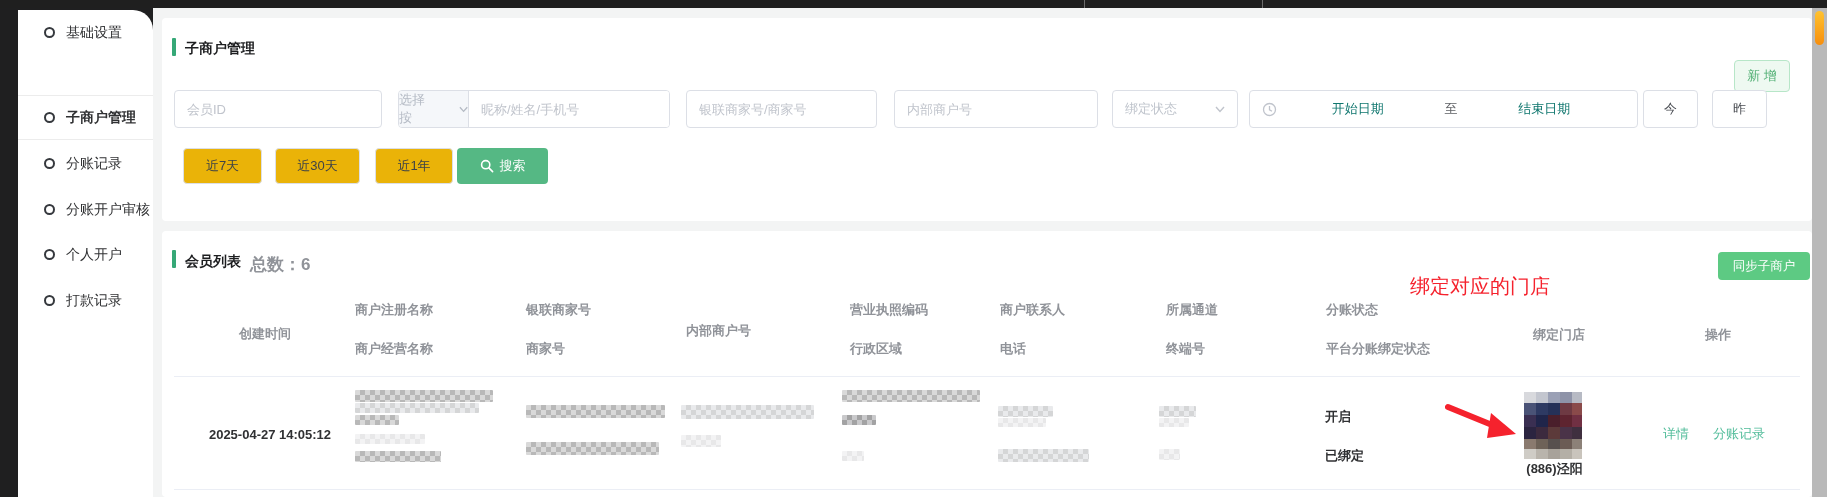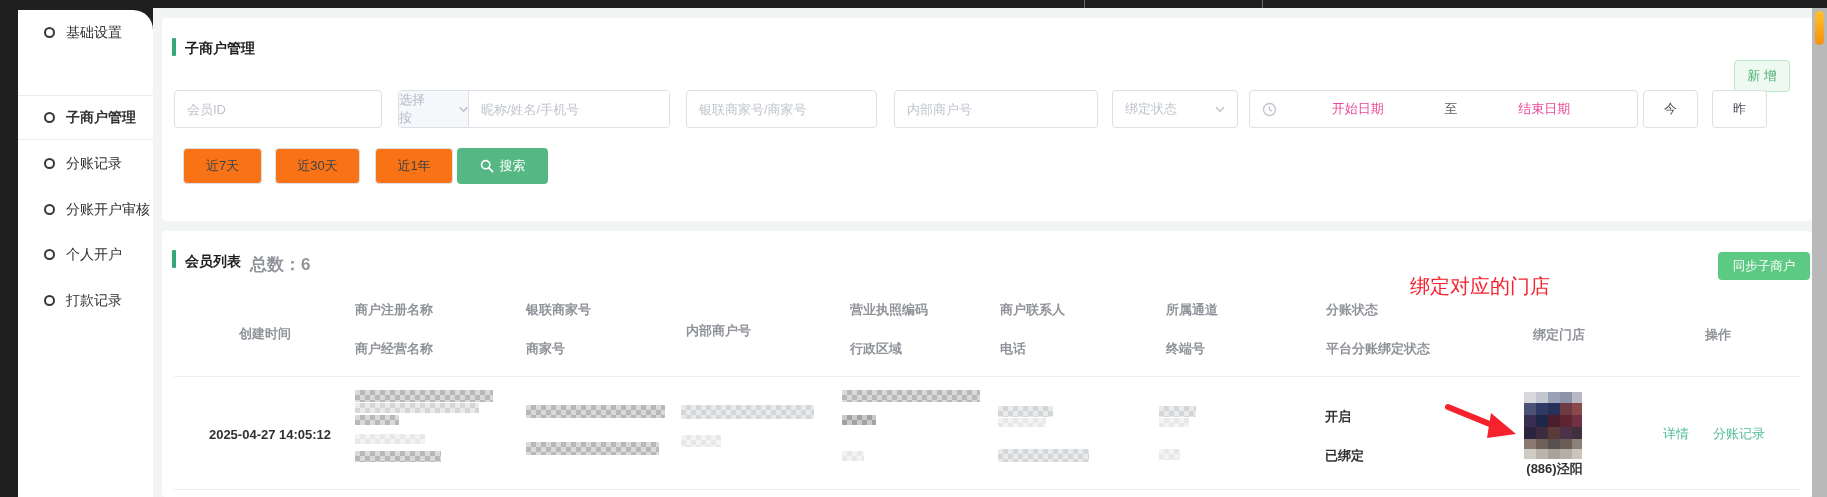--- a/index.html
+++ b/index.html
@@ -25,24 +25,24 @@
   .card-title{position:absolute;font-size:14px;font-weight:700;color:#1d1e20;}
   
   .ipt{position:absolute;top:72px;height:38px;border:1px solid #dcdfe6;border-radius:4px;box-sizing:border-box;background:#fff;font-size:13px;color:#606266;padding:0 12px;outline:none;font-family:inherit;}
   .ipt::placeholder{color:#c0c4cc;}
   .ipt-group{position:absolute;top:72px;height:38px;border:1px solid #dcdfe6;border-radius:4px;box-sizing:border-box;background:#fff;display:flex;overflow:hidden;}
   .ipt-group .sel{width:89px;background:#f5f7fa;border-right:1px solid #dcdfe6;display:flex;align-items:center;justify-content:center;gap:24px;font-size:13px;color:#b4bac4;cursor:pointer;}
   .ipt-group input{border:none;flex:1;font-size:13px;color:#a21caf;padding:0 12px;outline:none;background:#fff;font-family:inherit;}
   .ipt-group input::placeholder{color:#c0c4cc;}
   .sel-box{position:absolute;top:72px;height:38px;border:1px solid #dcdfe6;border-radius:4px;box-sizing:border-box;background:#fff;display:flex;align-items:center;justify-content:space-between;padding:0 12px;font-size:13px;color:#bfc4cc;cursor:pointer;}
   .date-box{position:absolute;top:72px;height:38px;border:1px solid #dcdfe6;border-radius:4px;box-sizing:border-box;background:#fff;display:flex;align-items:center;padding:0 12px;font-size:13px;}
-  .date-box .ph{color:#ec4899;flex:1;text-align:center;}
+  .date-box .ph{color:#0f766e;flex:1;text-align:center;}
   .date-box .to{color:#606266;padding:0 6px;}
   .mini-btn{position:absolute;top:72px;width:55px;height:38px;border:1px solid #dcdfe6;border-radius:4px;box-sizing:border-box;background:#fff;display:flex;align-items:center;justify-content:center;font-size:13px;color:#4a4d53;cursor:pointer;}
-  .range-btn{position:absolute;top:130px;height:36px;border:1px solid #dcdfe6;border-radius:4px;box-sizing:border-box;background:#f97316;display:flex;align-items:center;justify-content:center;font-size:13px;color:#3f4347;cursor:pointer;}
+  .range-btn{position:absolute;top:130px;height:36px;border:1px solid #dcdfe6;border-radius:4px;box-sizing:border-box;background:#eab308;display:flex;align-items:center;justify-content:center;font-size:13px;color:#3f4347;cursor:pointer;}
   .search-btn{position:absolute;top:130px;left:295px;width:91px;height:36px;border:none;border-radius:4px;background:#55b884;color:#fff;font-size:13px;display:flex;align-items:center;justify-content:center;gap:6px;cursor:pointer;font-family:inherit;}
   .add-btn{position:absolute;left:1572px;top:16px;width:56px;height:32px;background:#eef9f1;border:1px solid #b7e6c8;border-radius:4px;color:#4fae72;font-size:13px;display:flex;align-items:center;justify-content:center;cursor:pointer;box-sizing:border-box;margin-top:26px;}
   .sync-btn{position:absolute;left:1536px;top:21px;width:92px;height:28px;background:#5dca83;border:none;border-radius:4px;color:#fff;font-size:12.5px;display:flex;align-items:center;justify-content:center;cursor:pointer;margin-left:20px;}
   
   .th{position:absolute;font-size:13px;color:#909399;font-weight:600;line-height:13px;}
   .divider{position:absolute;left:12px;width:1626px;height:1px;background:#ebeef5;}
   .cell-text{position:absolute;font-size:13px;font-weight:700;color:#303133;line-height:14px;}
   .link{position:absolute;font-size:13px;color:#53bd9b;cursor:pointer;line-height:14px;}
   .annotation{position:absolute;left:1248px;top:42px;font-size:20px;color:#f5222d;white-space:nowrap;}
   .total{font-size:17px;color:#909399;font-weight:700;}

